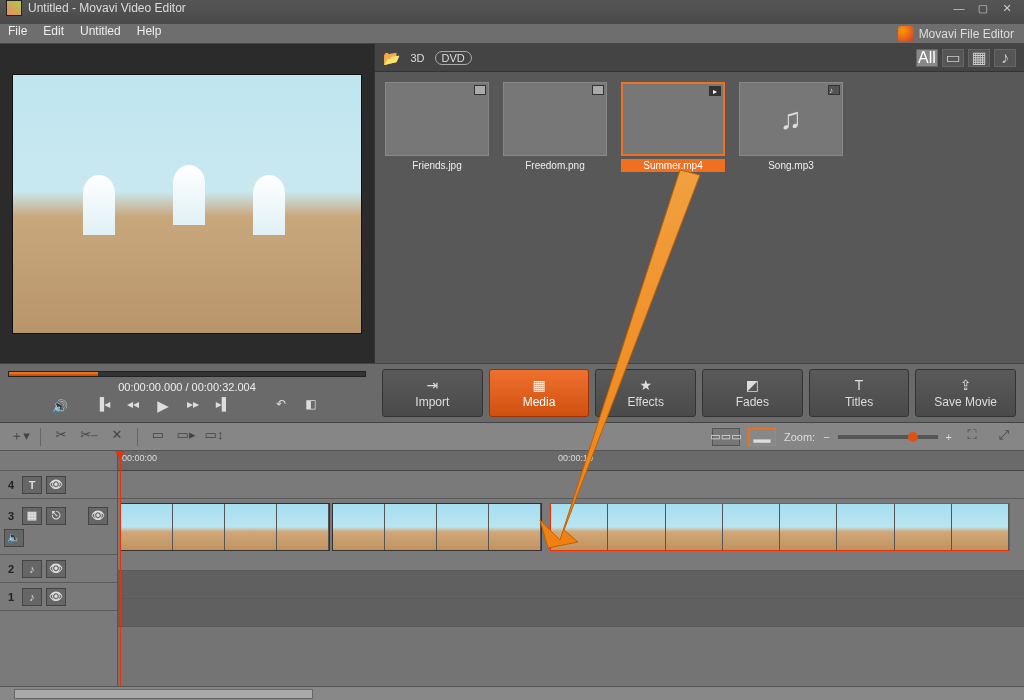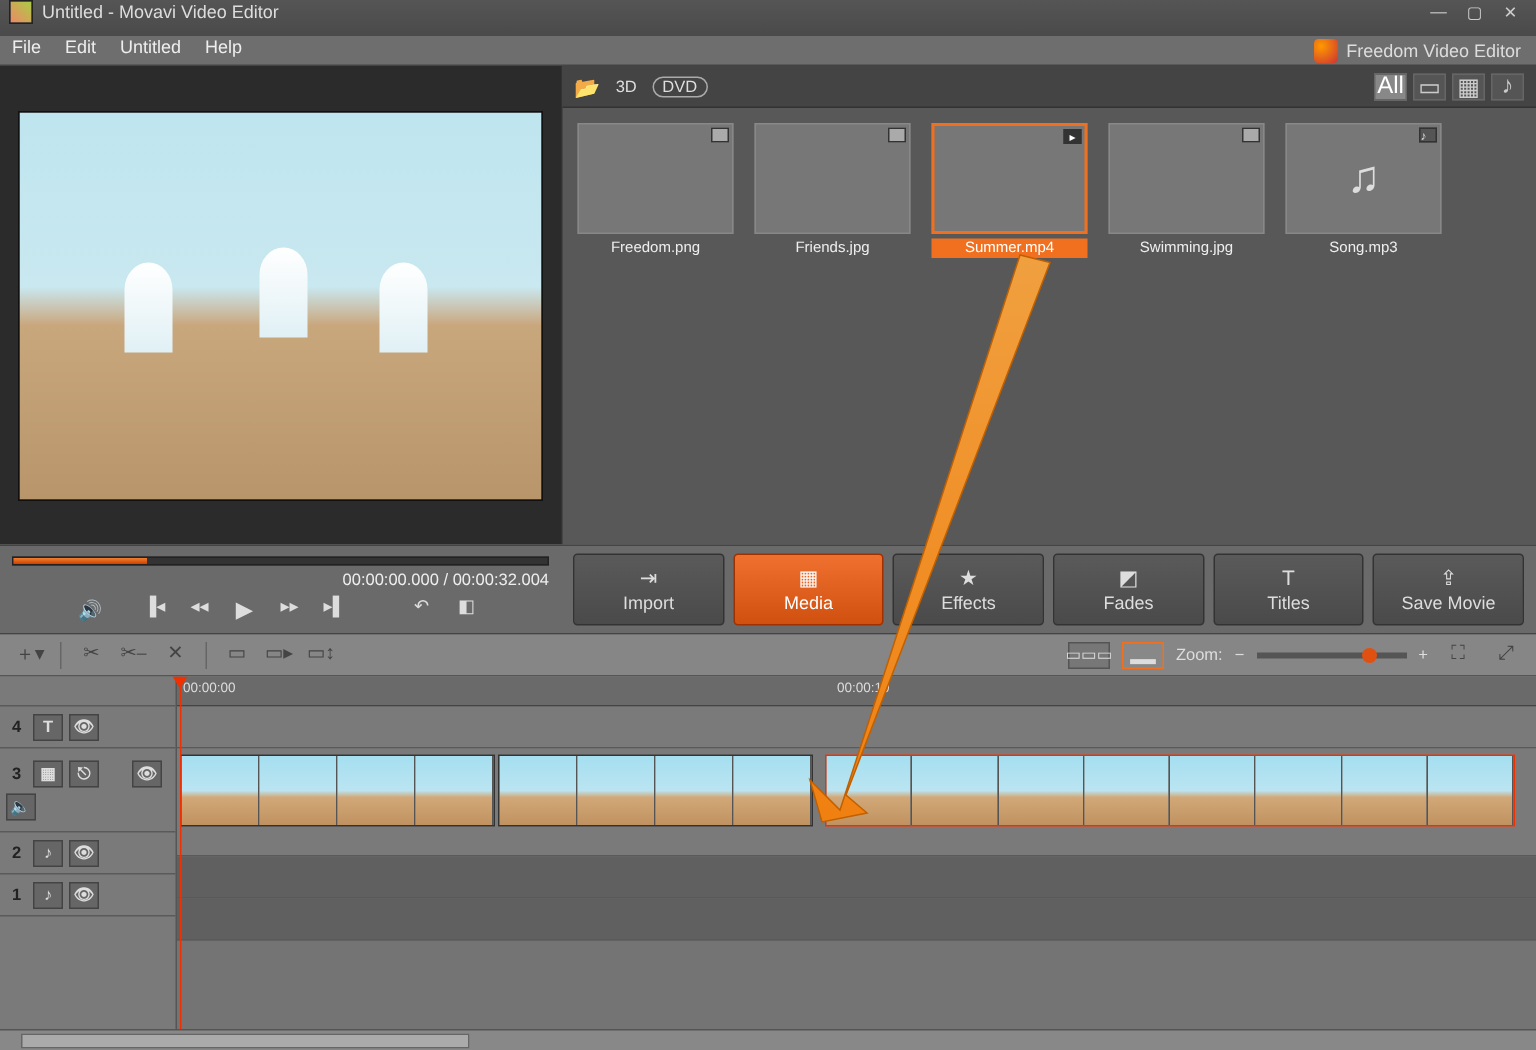--- a/index.html
+++ b/index.html
@@ -33,21 +33,21 @@
 .thumb.selected .lbl{background:#f07020;color:#fff}
 .thumb .badge{position:absolute;top:2px;right:2px;width:12px;height:10px;background:#aaa;border:1px solid #333}
 .beach{background:linear-gradient(to bottom,#a5dff0 0%,#bbe4f0 50%,#d2a878 60%,#c09260 100%)}
 .swim{background:linear-gradient(#2a8fb0,#1a6f90)}
 .song{background:#888;display:flex;align-items:center;justify-content:center;font-size:30px;color:#ddd}
 
 .playbar{height:60px;background:#6a6a6a;display:flex;align-items:center;border-top:1px solid #444;border-bottom:1px solid #444}
 .progress-wrap{flex:0 0 374px;padding:6px 8px}
 .progress{height:6px;background:#333;border:1px solid #222;margin-bottom:4px;position:relative}
 .progress .fill{height:100%;width:25%;background:linear-gradient(#f08030,#d04000)}
-.timecode{font-size:11px;color:#eee;text-align:right}
+.timecode{font-size:11px;color:#eee;text-align:center}
 .transport{display:flex;align-items:center;gap:8px;margin-top:4px;justify-content:center}
 .tbtn{width:22px;height:18px;color:#ddd;font-size:12px;cursor:pointer;text-align:center}
 .vol{width:24px;color:#ccc;font-size:13px;margin-right:8px}
 .modebtns{flex:1;display:flex;gap:6px;padding:0 8px}
 .modebtn{flex:1;height:48px;background:linear-gradient(#5a5a5a,#4a4a4a);border:1px solid #333;border-radius:3px;display:flex;flex-direction:column;align-items:center;justify-content:center;color:#ddd;font-size:12px;gap:2px;cursor:pointer}
 .modebtn.active{background:linear-gradient(#f07030,#d05010);color:#fff;border-color:#a03000}
 .modebtn .ico{font-size:14px}
 
 .tltools{height:28px;background:#868686;border-bottom:1px solid #555;display:flex;align-items:center;padding:0 8px;gap:4px}
 .tlt{width:24px;height:20px;color:#444;font-size:13px;text-align:center;cursor:pointer}
@@ -93,21 +93,21 @@
   <div class="wbtn">✕</div>
 </div>
 
 <div class="menubar">
   <span class="mi">File</span>
   <span class="mi">Edit</span>
   <span class="mi">Untitled</span>
   <span class="mi">Help</span>
   <div class="brand">
     <div class="logo"></div>
-    <span>Freedom Video Editor</span>
+    <span>Movavi File Editor</span>
   </div>
 </div>
 
 <div class="main">
 
   <div class="preview">
     <div class="preview-img">
       <div class="person" style="left:70px;top:100px"></div>
       <div class="person" style="left:160px;top:90px"></div>
       <div class="person" style="left:240px;top:100px"></div>
@@ -124,39 +124,33 @@
         <div class="fbtn">▭</div>
         <div class="fbtn">▦</div>
         <div class="fbtn">♪</div>
       </div>
     </div>
     <div class="media-grid">
       <div class="thumb">
         <div class="img beach">
             <div class="badge"></div>
           </div>
-        <div class="lbl">Freedom.png</div>
+        <div class="lbl">Friends.jpg</div>
       </div>
       <div class="thumb">
         <div class="img beach">
             <div class="badge"></div>
           </div>
-        <div class="lbl">Friends.jpg</div>
+        <div class="lbl">Freedom.png</div>
       </div>
       <div class="thumb selected">
         <div class="img beach">
             <div class="badge" style="background:#333;color:#fff;font-size:8px;text-align:center">▸</div>
           </div>
         <div class="lbl">Summer.mp4</div>
-      </div>
-      <div class="thumb">
-        <div class="img swim">
-            <div class="badge"></div>
-          </div>
-        <div class="lbl">Swimming.jpg</div>
       </div>
       <div class="thumb">
         <div class="img song">♫<div class="badge" style="font-size:8px;background:#555">♪</div></div>
         <div class="lbl">Song.mp3</div>
       </div>
     </div>
   </div>
 </div>
 
 <div class="playbar">

